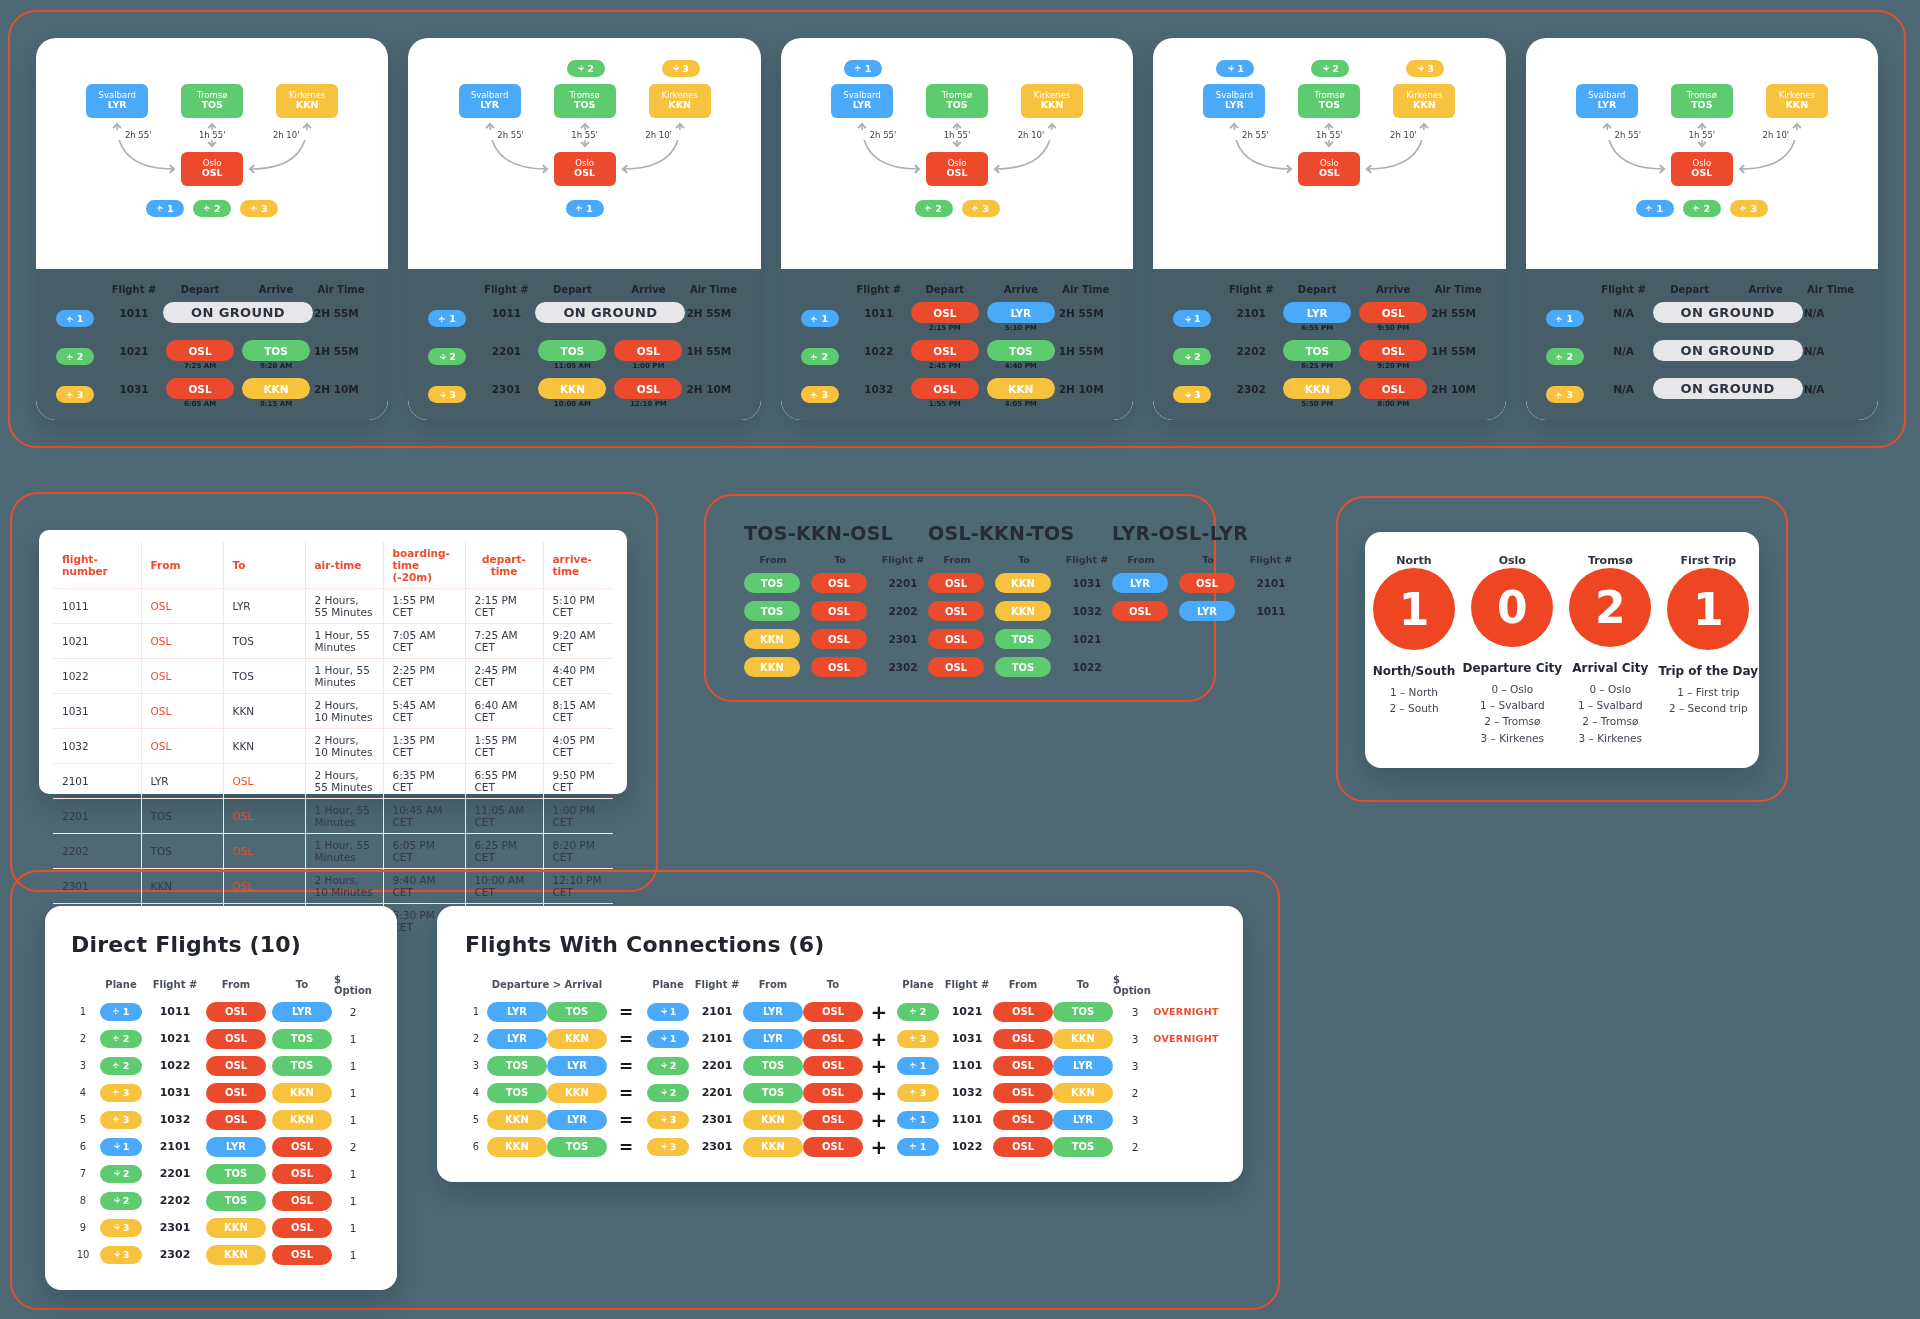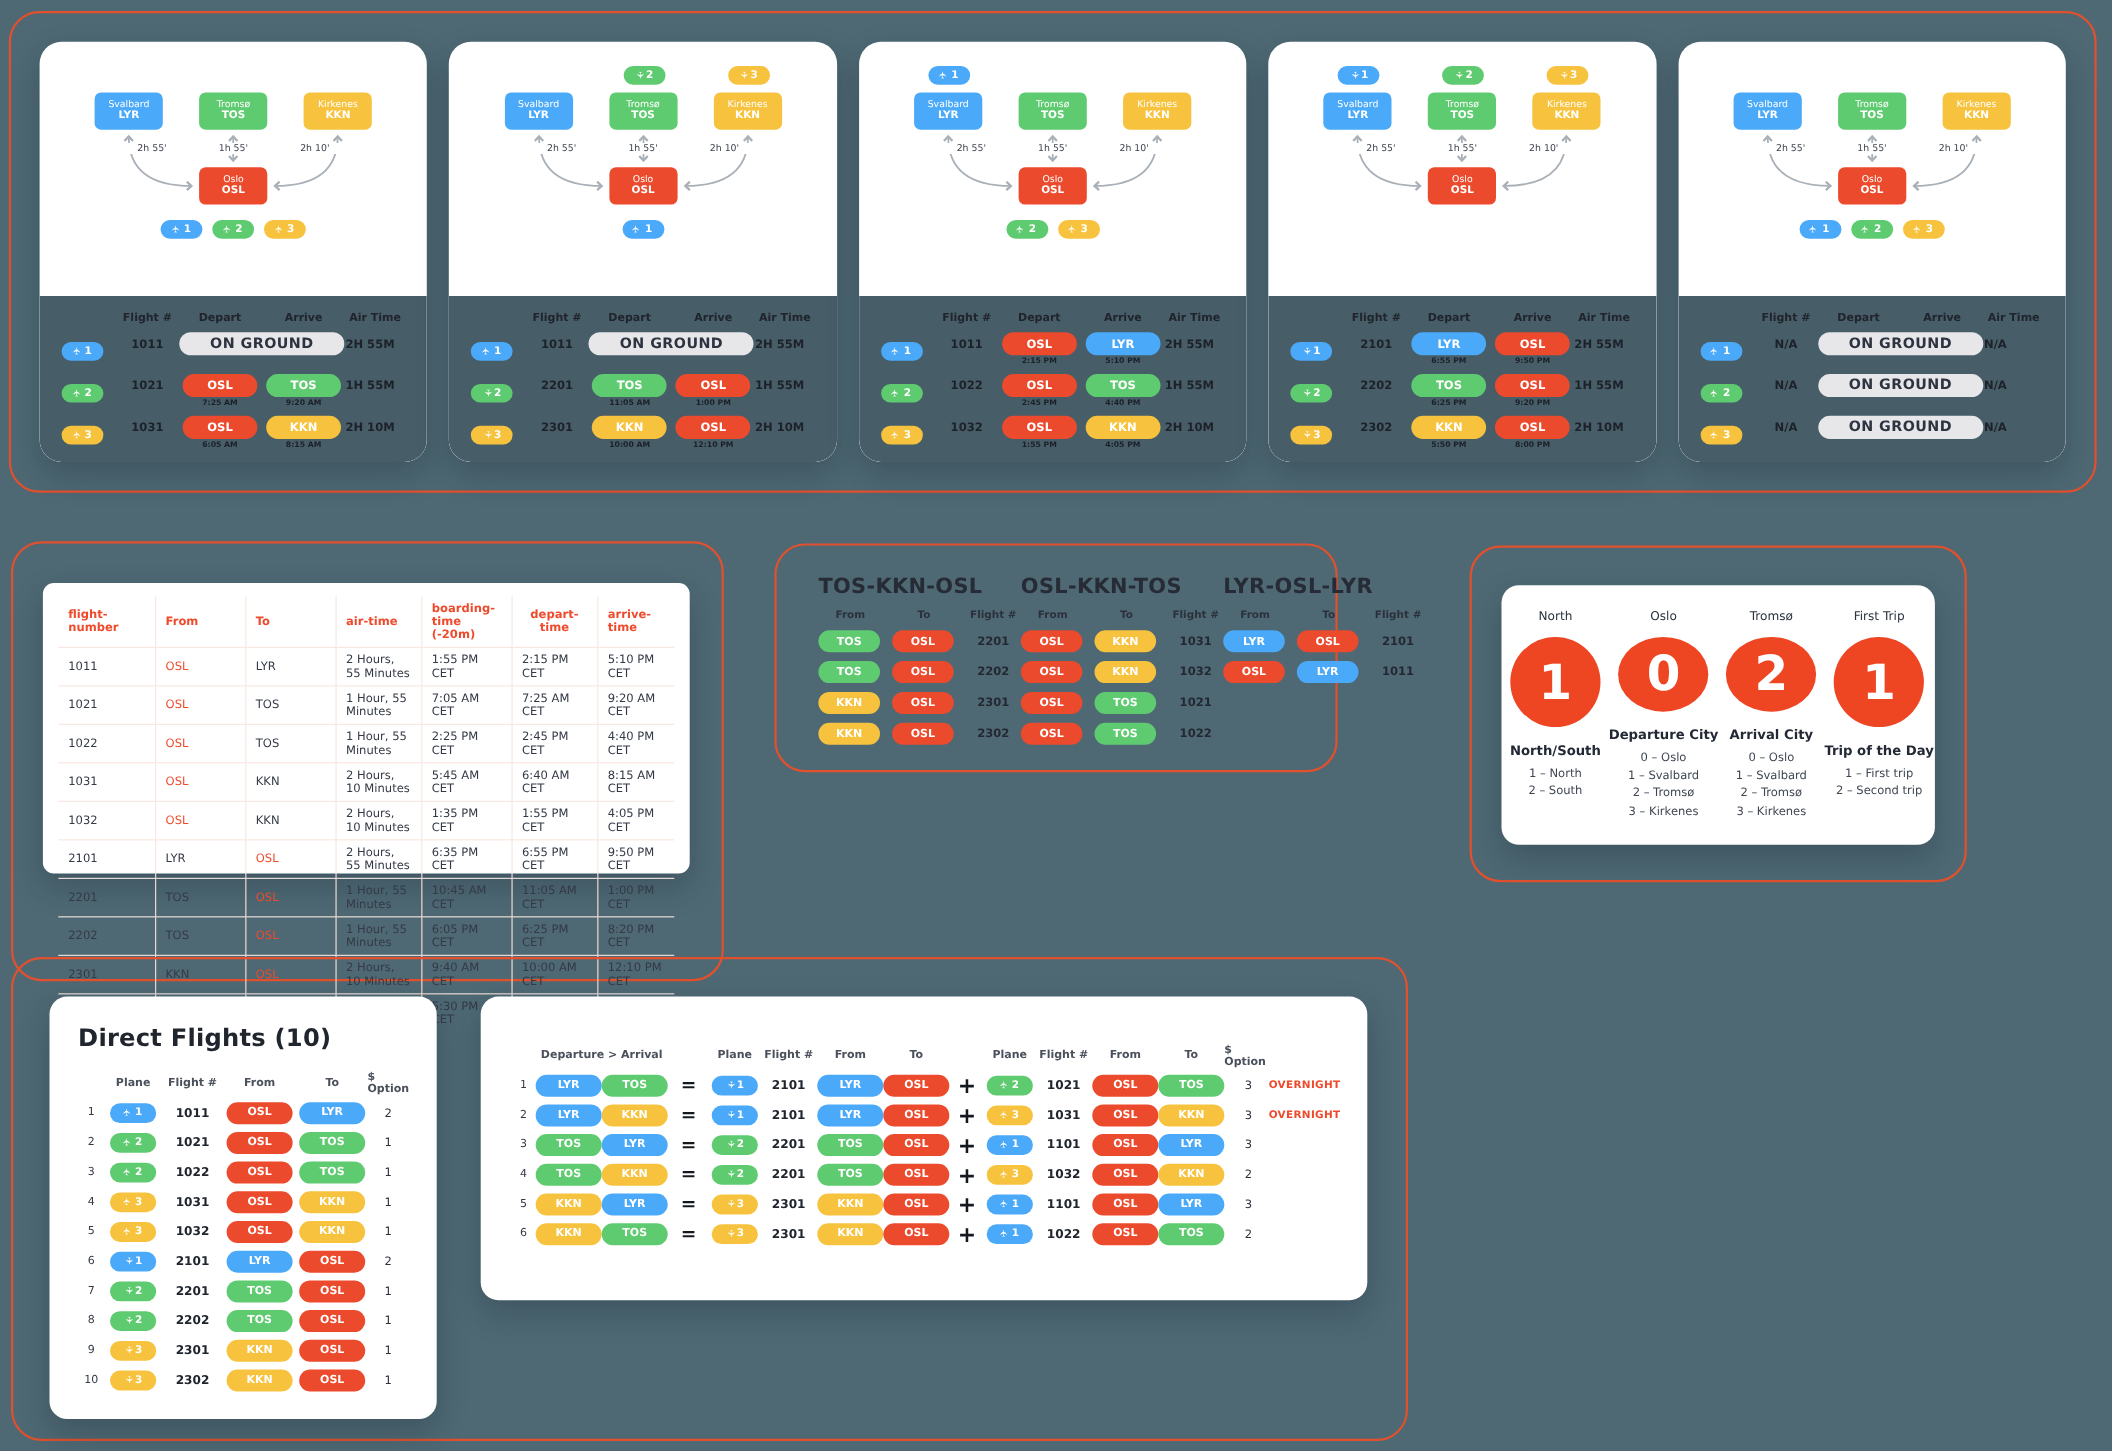--- a/index.html
+++ b/index.html
@@ -71,21 +71,21 @@
   .rg-grid{display:grid;grid-template-columns:58px 58px 50px;column-gap:9px;row-gap:8px;align-items:center;}
   .rg-head{font-size:9.5px;font-weight:bold;color:#2b313c;text-align:center;}
   .pill-rg{width:56px;height:20px;font-size:10px;border-radius:10px;}
   .rg-flight{font-size:10.5px;font-weight:bold;color:#232832;text-align:center;}
 
   
   #mid-right-box{left:1336px;top:496px;width:452px;height:306px;}
   #digit-card{position:absolute;left:27px;top:34px;width:394px;height:236px;border-radius:16px;
     display:flex;justify-content:center;gap:14px;padding:22px 16px;}
   .dgroup{width:86px;display:flex;flex-direction:column;align-items:center;}
-  .dg-top{font-size:11px;font-weight:400;color:#2b3240;margin-bottom:12px;}
+  .dg-top{font-size:11px;font-weight:700;color:#2b3240;margin-bottom:1px;}
   .dg-circle{width:82px;height:82px;border-radius:50%;background:#ee4523;color:#fff;display:flex;
     align-items:center;justify-content:center;font-size:44px;font-weight:bold;}
   .dg-label{font-size:12px;font-weight:bold;color:#222834;margin:14px 0 6px;text-align:center;white-space:nowrap;}
   .dg-legend{font-size:10.5px;color:#3f4652;text-align:center;line-height:1.55;white-space:nowrap;}
 
   
   #bottom-box{left:10px;top:870px;width:1270px;height:440px;}
   #direct-card{position:absolute;left:33px;top:34px;width:352px;height:384px;border-radius:16px;padding:26px 26px 20px;}
   .card-title{font-size:22px;font-weight:800;color:#20252e;letter-spacing:.2px;}
   .d-grid{display:grid;grid-template-columns:24px 52px 56px 66px 66px 36px;align-items:center;
@@ -965,20 +965,21 @@
         <span>
           <span class="pill pill-bt" style="background: rgb(247, 195, 62);">KKN</span>
         </span>
         <span>
           <span class="pill pill-bt" style="background: rgb(236, 74, 45);">OSL</span>
         </span>
         <span class="t-opt">1</span>
       </div>
   </div>
   <div id="conn-card" class="card">
+    <div class="card-title">Flights With Connections (6)</div>
     <div class="c-grid">
         <span></span>
         <span class="t-head c-pair-head">Departure &gt; Arrival</span>
         <span></span>
         <span class="t-head">Plane</span>
         <span class="t-head">Flight #</span>
         <span class="t-head">From</span>
         <span class="t-head">To</span>
         <span></span>
         <span class="t-head">Plane</span>

